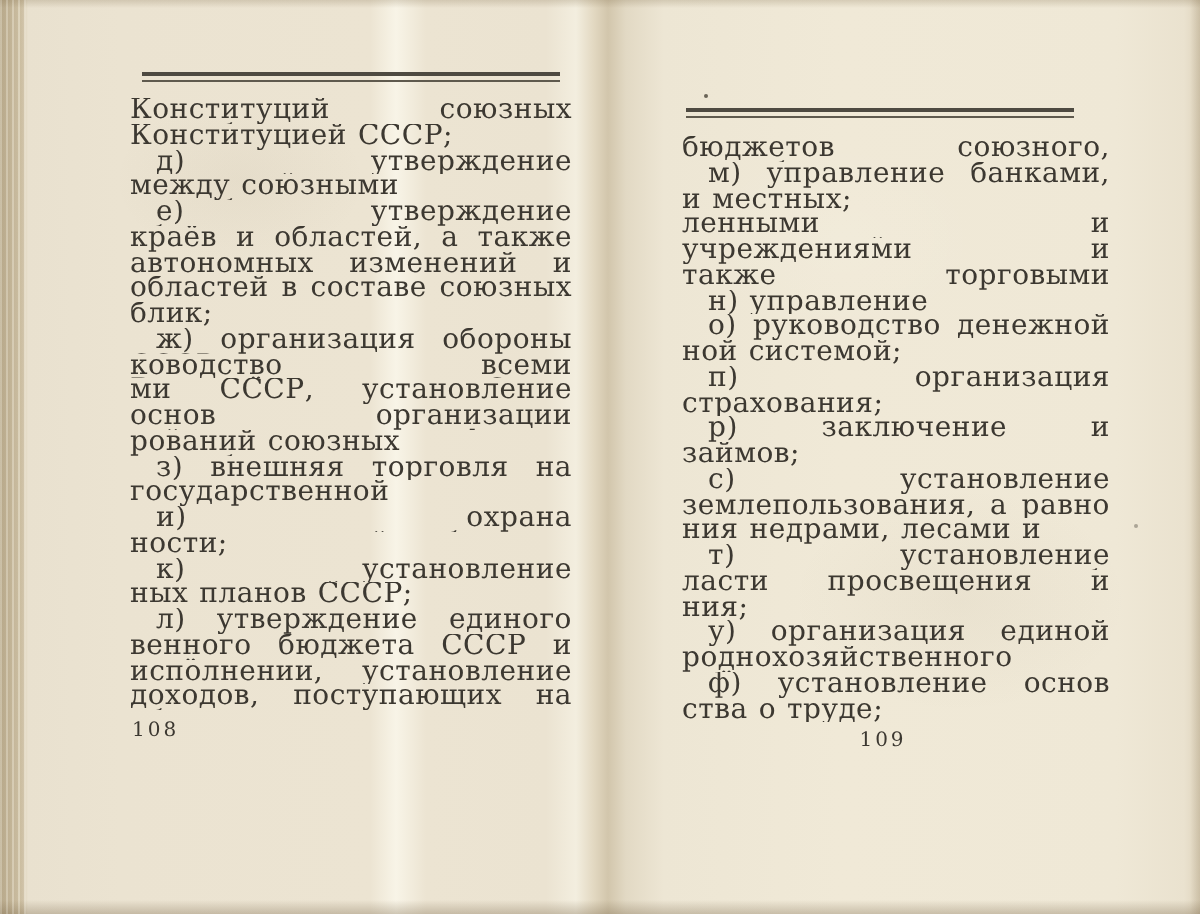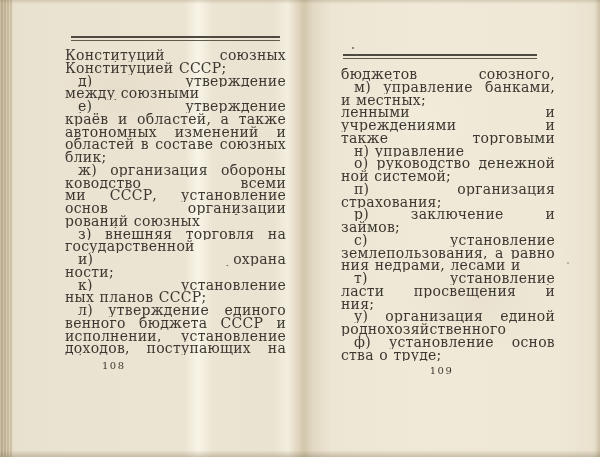--- a/index.html
+++ b/index.html
@@ -43,21 +43,21 @@
     font-size:14px; line-height:12.75px; height:12.75px;
     color:#3c3831; letter-spacing:0.25px; word-spacing:0.8px;
     text-align:left; overflow:hidden;
   }
   .line.j { text-align:justify; }
   .line.j::after { content:""; display:inline-block; width:100%; height:0; }
   .line.i { text-indent:13px; }
   .pagenum {
     font-size:10px; color:#3c3831; letter-spacing:1.5px; line-height:12px;
   }
-  .pn-left  { margin-top:5px; text-align:left; padding-left:1px;margin-left:36px; }
+  .pn-left  { margin-top:5px; text-align:left; padding-left:1px; }
   .pn-right { margin-top:4px; text-align:center; padding-right:13px; }
   .speck { position:absolute; background:#6a6457; border-radius:50%; }
   .speck-1 { left:352px; top:47px;  width:2px; height:2px; }
   .speck-2 { left:567px; top:262px; width:2px; height:2px; opacity:.5; }
 </style>
 </head>
 <body>
 
 <div class="scan">
   <div class="edge-stack"></div>

